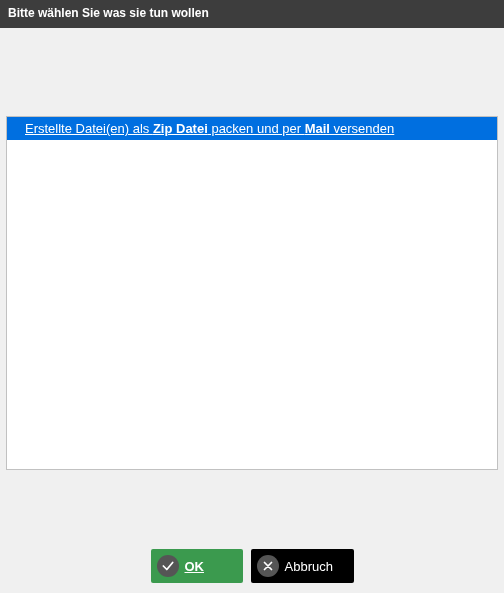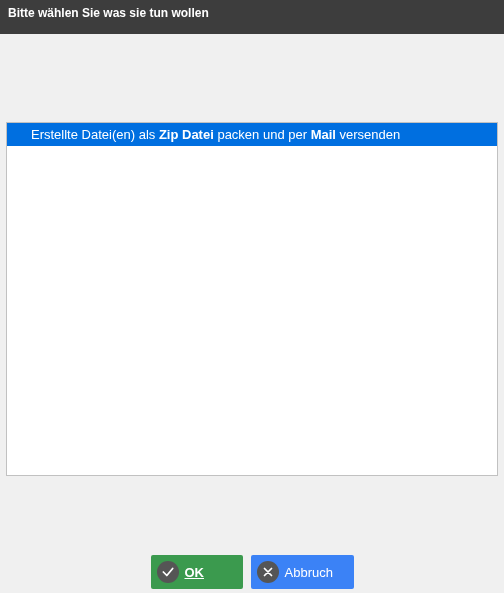--- a/index.html
+++ b/index.html
@@ -1,21 +1,21 @@
 <!DOCTYPE html>
 <html><head>
 <meta charset="utf-8">
 <style>
   * { box-sizing: border-box; margin: 0; padding: 0; }
   html, body { width: 504px; height: 593px; font-family: Arial, sans-serif; }
   body { background: #fff; }
   .titlebar {
     background: #3d3d3d;
     color: #fff;
-    height: 34px;
+    height: 28px;
     line-height: 26px;
     padding: 0 8px;
     font-size: 12px;
     font-weight: bold;
   }
   .client {
     padding: 6px;
     height: calc(593px - 26px);
     display: flex;
     flex-direction: column;
@@ -23,27 +23,28 @@
   }
   .topspace { height: 82px; }
   .listbox {
     background: #fff;
     border: 1px solid #c1c1c1;
     height: 354px;
     overflow-y: auto;
   }
   .list-item {
     font-size: 13px;
-    padding: 3px 24px;
+    padding: 3px 18px;
     cursor: default;
     white-space: nowrap;
     overflow: hidden;
     text-overflow: ellipsis;
     line-height: 17px;
     color: #000;
+    text-decoration: underline;
   }
   .list-item.selected { background: #006fe0; color: #fff; }
   .button-row {
     margin-top: auto;
     display: flex;
     justify-content: center;
     gap: 8px;
     padding: 10px 0 6px 0;
     align-items: flex-end;
   }
@@ -52,21 +53,21 @@
     align-items: center;
     height: 34px;
     padding: 0 14px 0 6px;
     border: none;
     cursor: pointer;
     font-family: inherit;
     font-size: 13px;
     border-radius: 2px;
   }
   .btn-ok { background: #3b9a4e; color: #fff; width: 92px; }
-  .btn-cancel { background: #3b82f6; color: #fff; width: 103px; }
+  .btn-cancel { background: #000000; color: #fff; width: 103px; }
   .btn-label { flex: 1; text-align: left; padding-left: 6px; }
   .btn-ok .btn-label { font-weight: bold; text-decoration: underline; }
   .icon-circle {
     width: 22px; height: 22px; border-radius: 50%;
     background: #555; display: inline-flex;
     align-items: center; justify-content: center;
     flex-shrink: 0;
   }
   .icon-circle svg { width: 14px; height: 14px; }
 </style>

